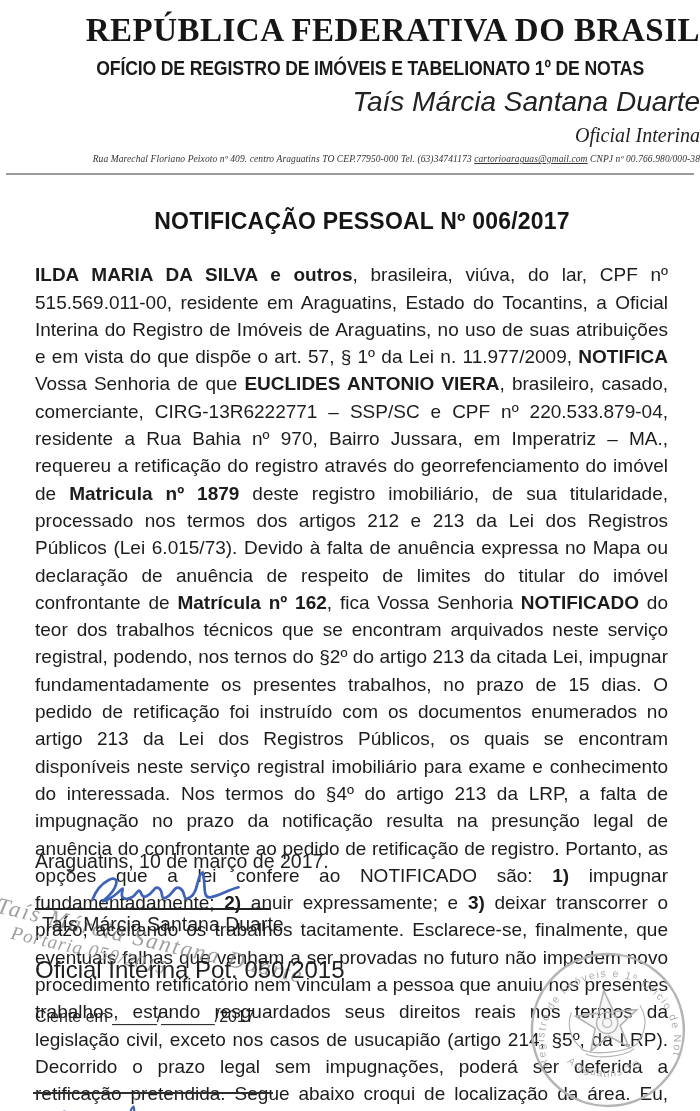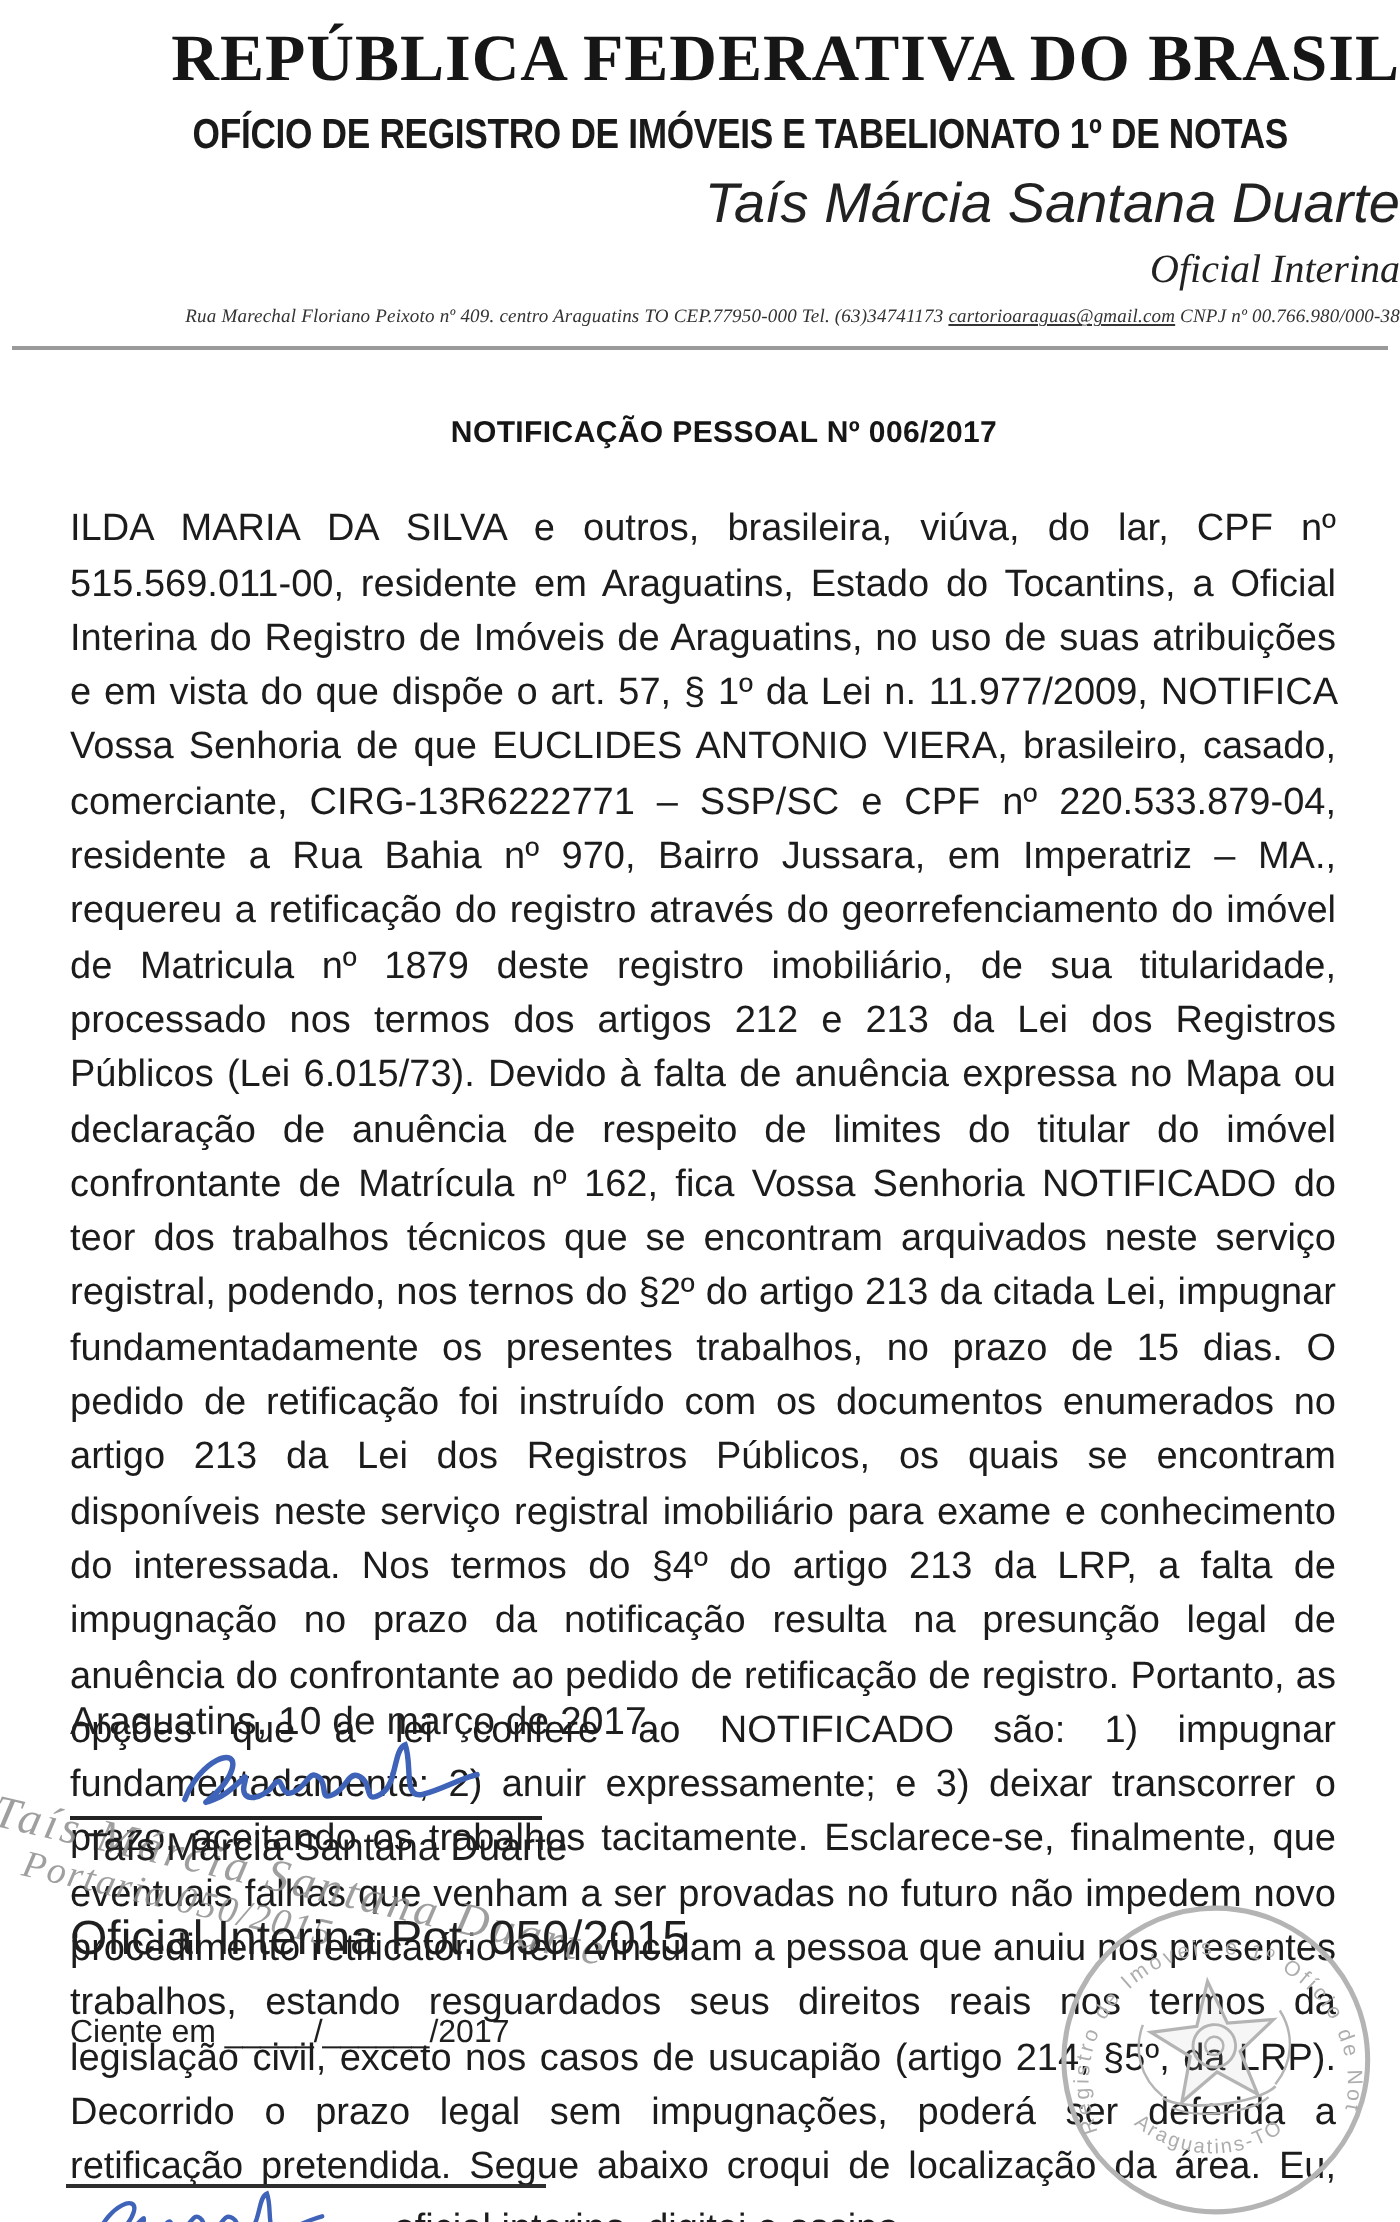--- a/index.html
+++ b/index.html
@@ -32,30 +32,30 @@
   }
   .h-address{
     font-family:"Liberation Serif",serif;
     font-style:italic;font-size:9.5px;margin-top:7px;color:#333;
     letter-spacing:.1px;
   }
   .h-address .email{text-decoration:underline;}
   .rule{height:2px;background:#9a9a9a;margin:9px 6px 0 6px;}
   
   .doc-title{
-    text-align:center;font-weight:bold;font-size:15px;
+    text-align:center;font-weight:bold;font-size:23px;
     margin-top:33px;letter-spacing:.2px;color:#161616;padding-left:24px;
   }
   
   .body{
     margin:26px 32px 0 35px;
     font-size:19px;line-height:27.3px;
     text-align:justify;color:#1c1c1c;
   }
-  .body b{font-weight:normal;}
+  .body b{font-weight:bold;}
   .sig-slot{
     display:inline-block;position:relative;
     width:146px;height:24px;vertical-align:-4px;
     border-bottom:2px solid #1c1c1c;
   }
   .sig-slot svg{position:absolute;left:6px;bottom:-9px;}
   
   .abs{position:absolute;}
   .date-line{left:35px;top:850px;font-size:19.5px;z-index:2;}
   .watermark{

